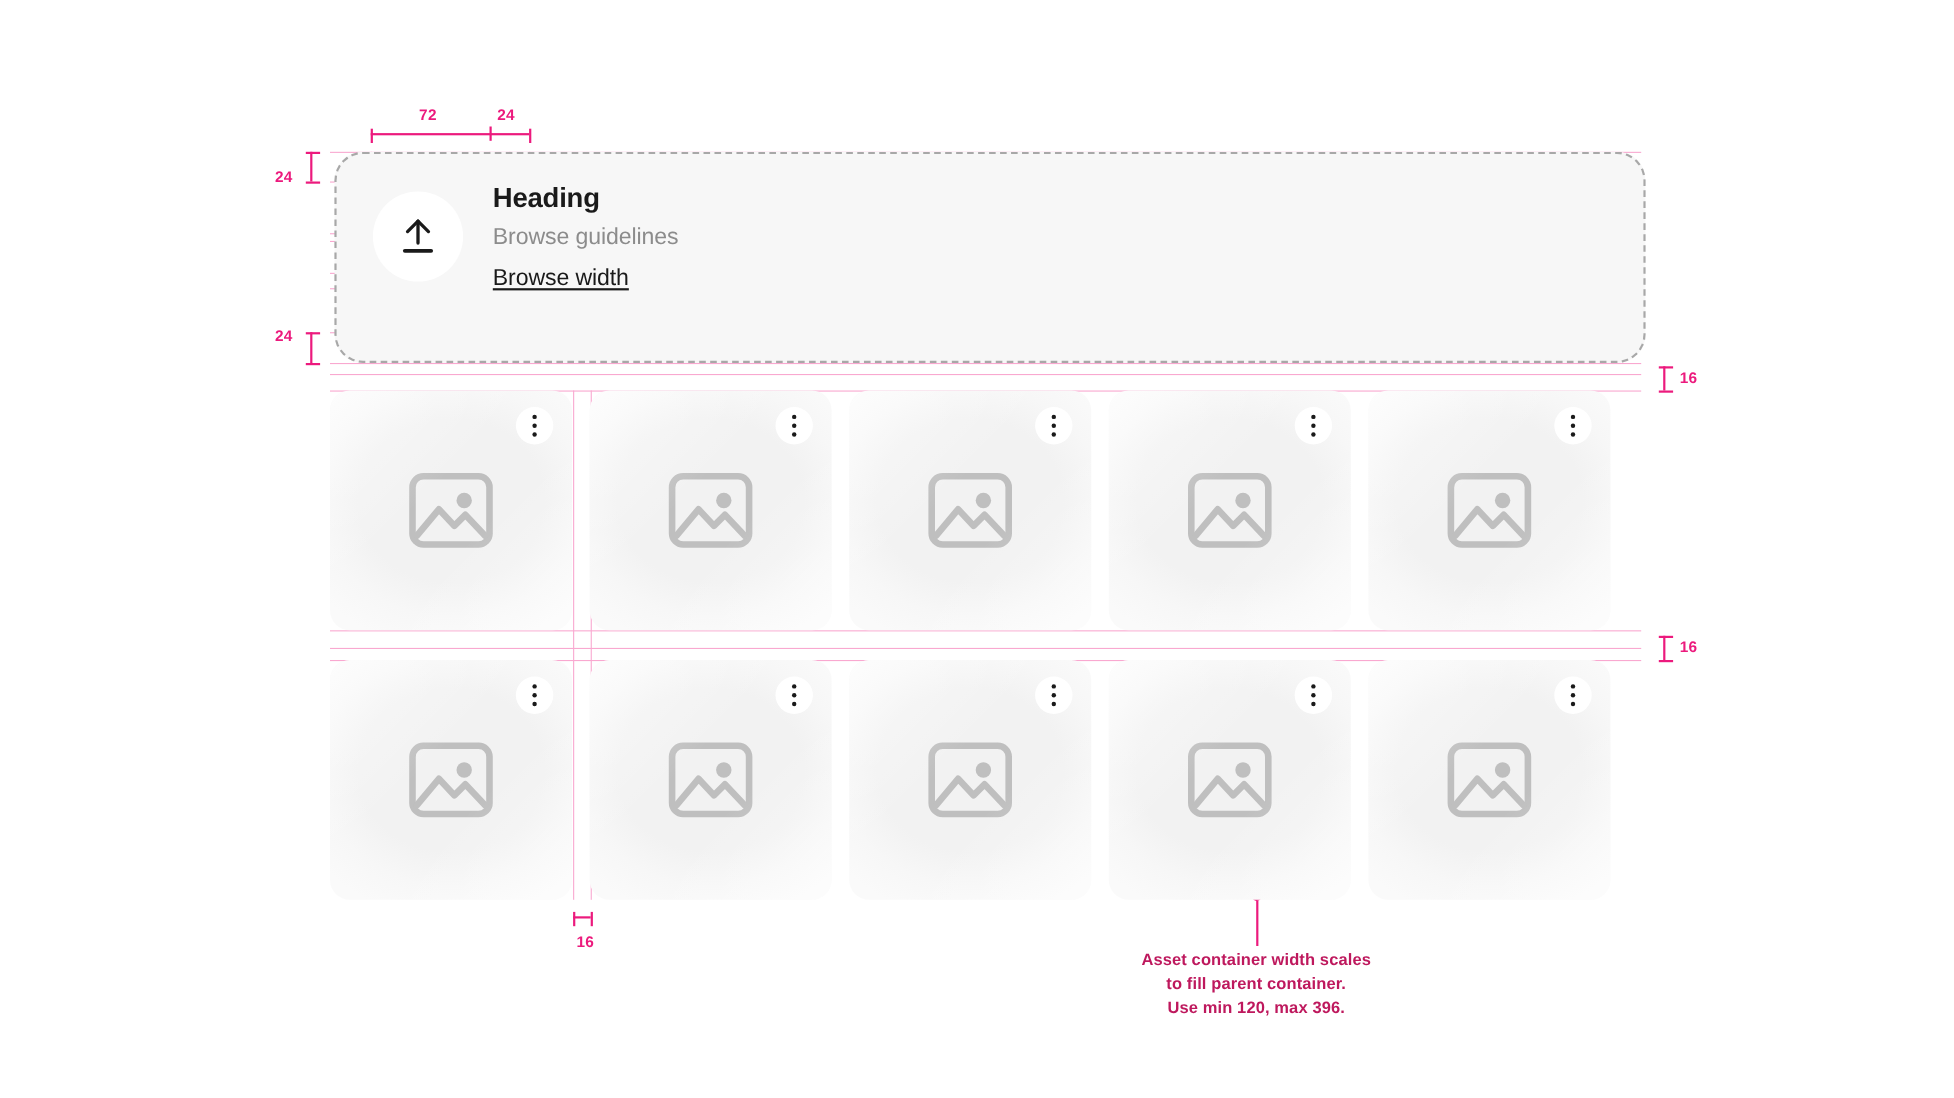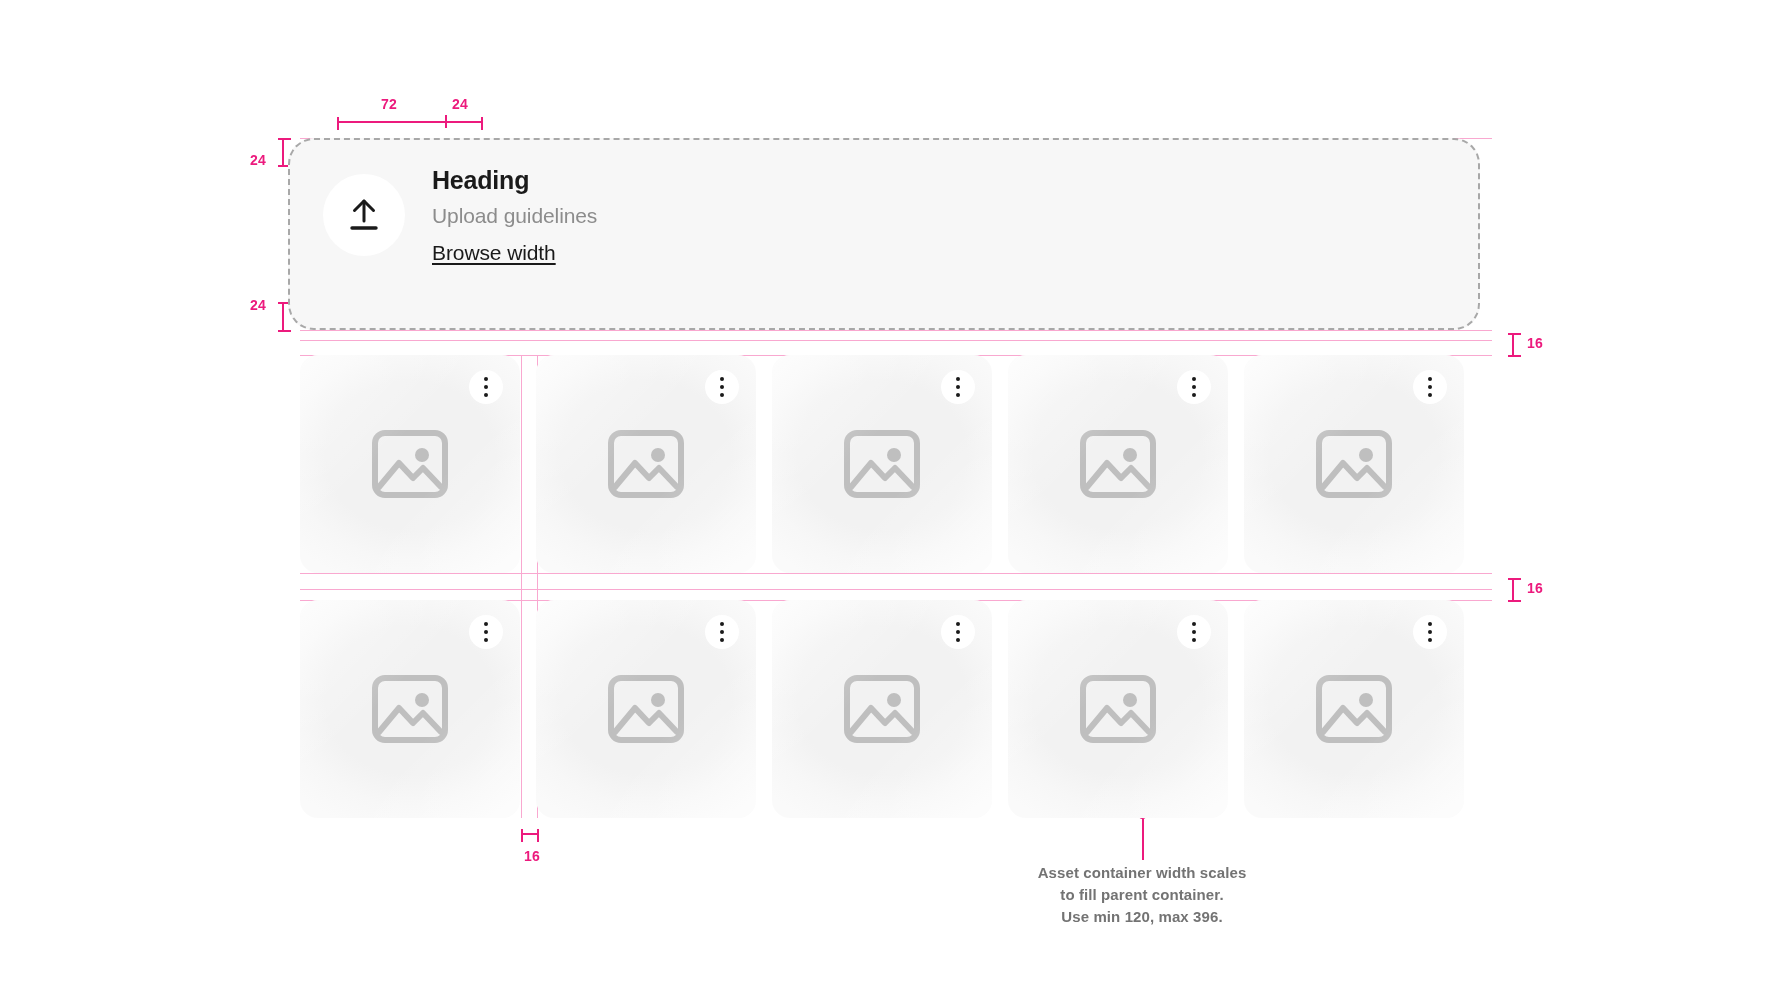--- a/index.html
+++ b/index.html
@@ -20,21 +20,21 @@
   #canvas {
     position: absolute;
     left: 0; top: 0;
     width: 1776px;
     height: 998px;
   }
 
   
   .dropzone {
     position: absolute;
-    left: 288px;
+    left: 304px;
     top: 138px;
     width: 1192px;
     height: 192px;
     box-sizing: border-box;
     border: 2px dashed #a8a8a8;
     border-radius: 26px;
     background: #f7f7f7;
   }
   .dz-inner {
     position: absolute;
@@ -216,21 +216,21 @@
     background: #ffffff;
     box-sizing: border-box;
   }
   .callout-line {
     position: absolute;
     width: 0;
     border-left: 2px solid #ec1a7d;
   }
   .callout-text {
     position: absolute;
-    color: #737373;
+    color: #be185d;
     font-size: 15px;
     font-weight: bold;
     text-align: center;
     line-height: 1.45;
     white-space: pre-line;
     letter-spacing: 0.1px;
   }
 </style>
 </head>
 <body>
@@ -300,21 +300,21 @@
     <div class="dz-inner">
       <div class="upload-circle">
         <svg width="40" height="40" viewBox="0 0 40 40" fill="none">
           <path d="M20 6 L20 26" stroke="#1a1a1a" stroke-width="3" stroke-linecap="round"></path>
           <path d="M10.5 15.5 L20 6 L29.5 15.5" stroke="#1a1a1a" stroke-width="3" stroke-linecap="round" stroke-linejoin="round"></path>
           <path d="M8 33 L32 33" stroke="#1a1a1a" stroke-width="3.4" stroke-linecap="round"></path>
         </svg>
       </div>
       <div class="dz-text">
         <div class="dz-heading">Heading</div>
-        <div class="dz-sub">Upload guidelines</div>
+        <div class="dz-sub">Browse guidelines</div>
         <div class="dz-browse">Browse width</div>
       </div>
     </div>
   </div>
 
   <div class="grid row1">
     <div class="asset-card">
       <div class="placeholder-icon">
         <svg width="82" height="82" viewBox="0 0 82 82" fill="none">
           <rect x="6" y="10" width="70" height="62" rx="10" stroke="#bfbfbf" stroke-width="6"></rect>

